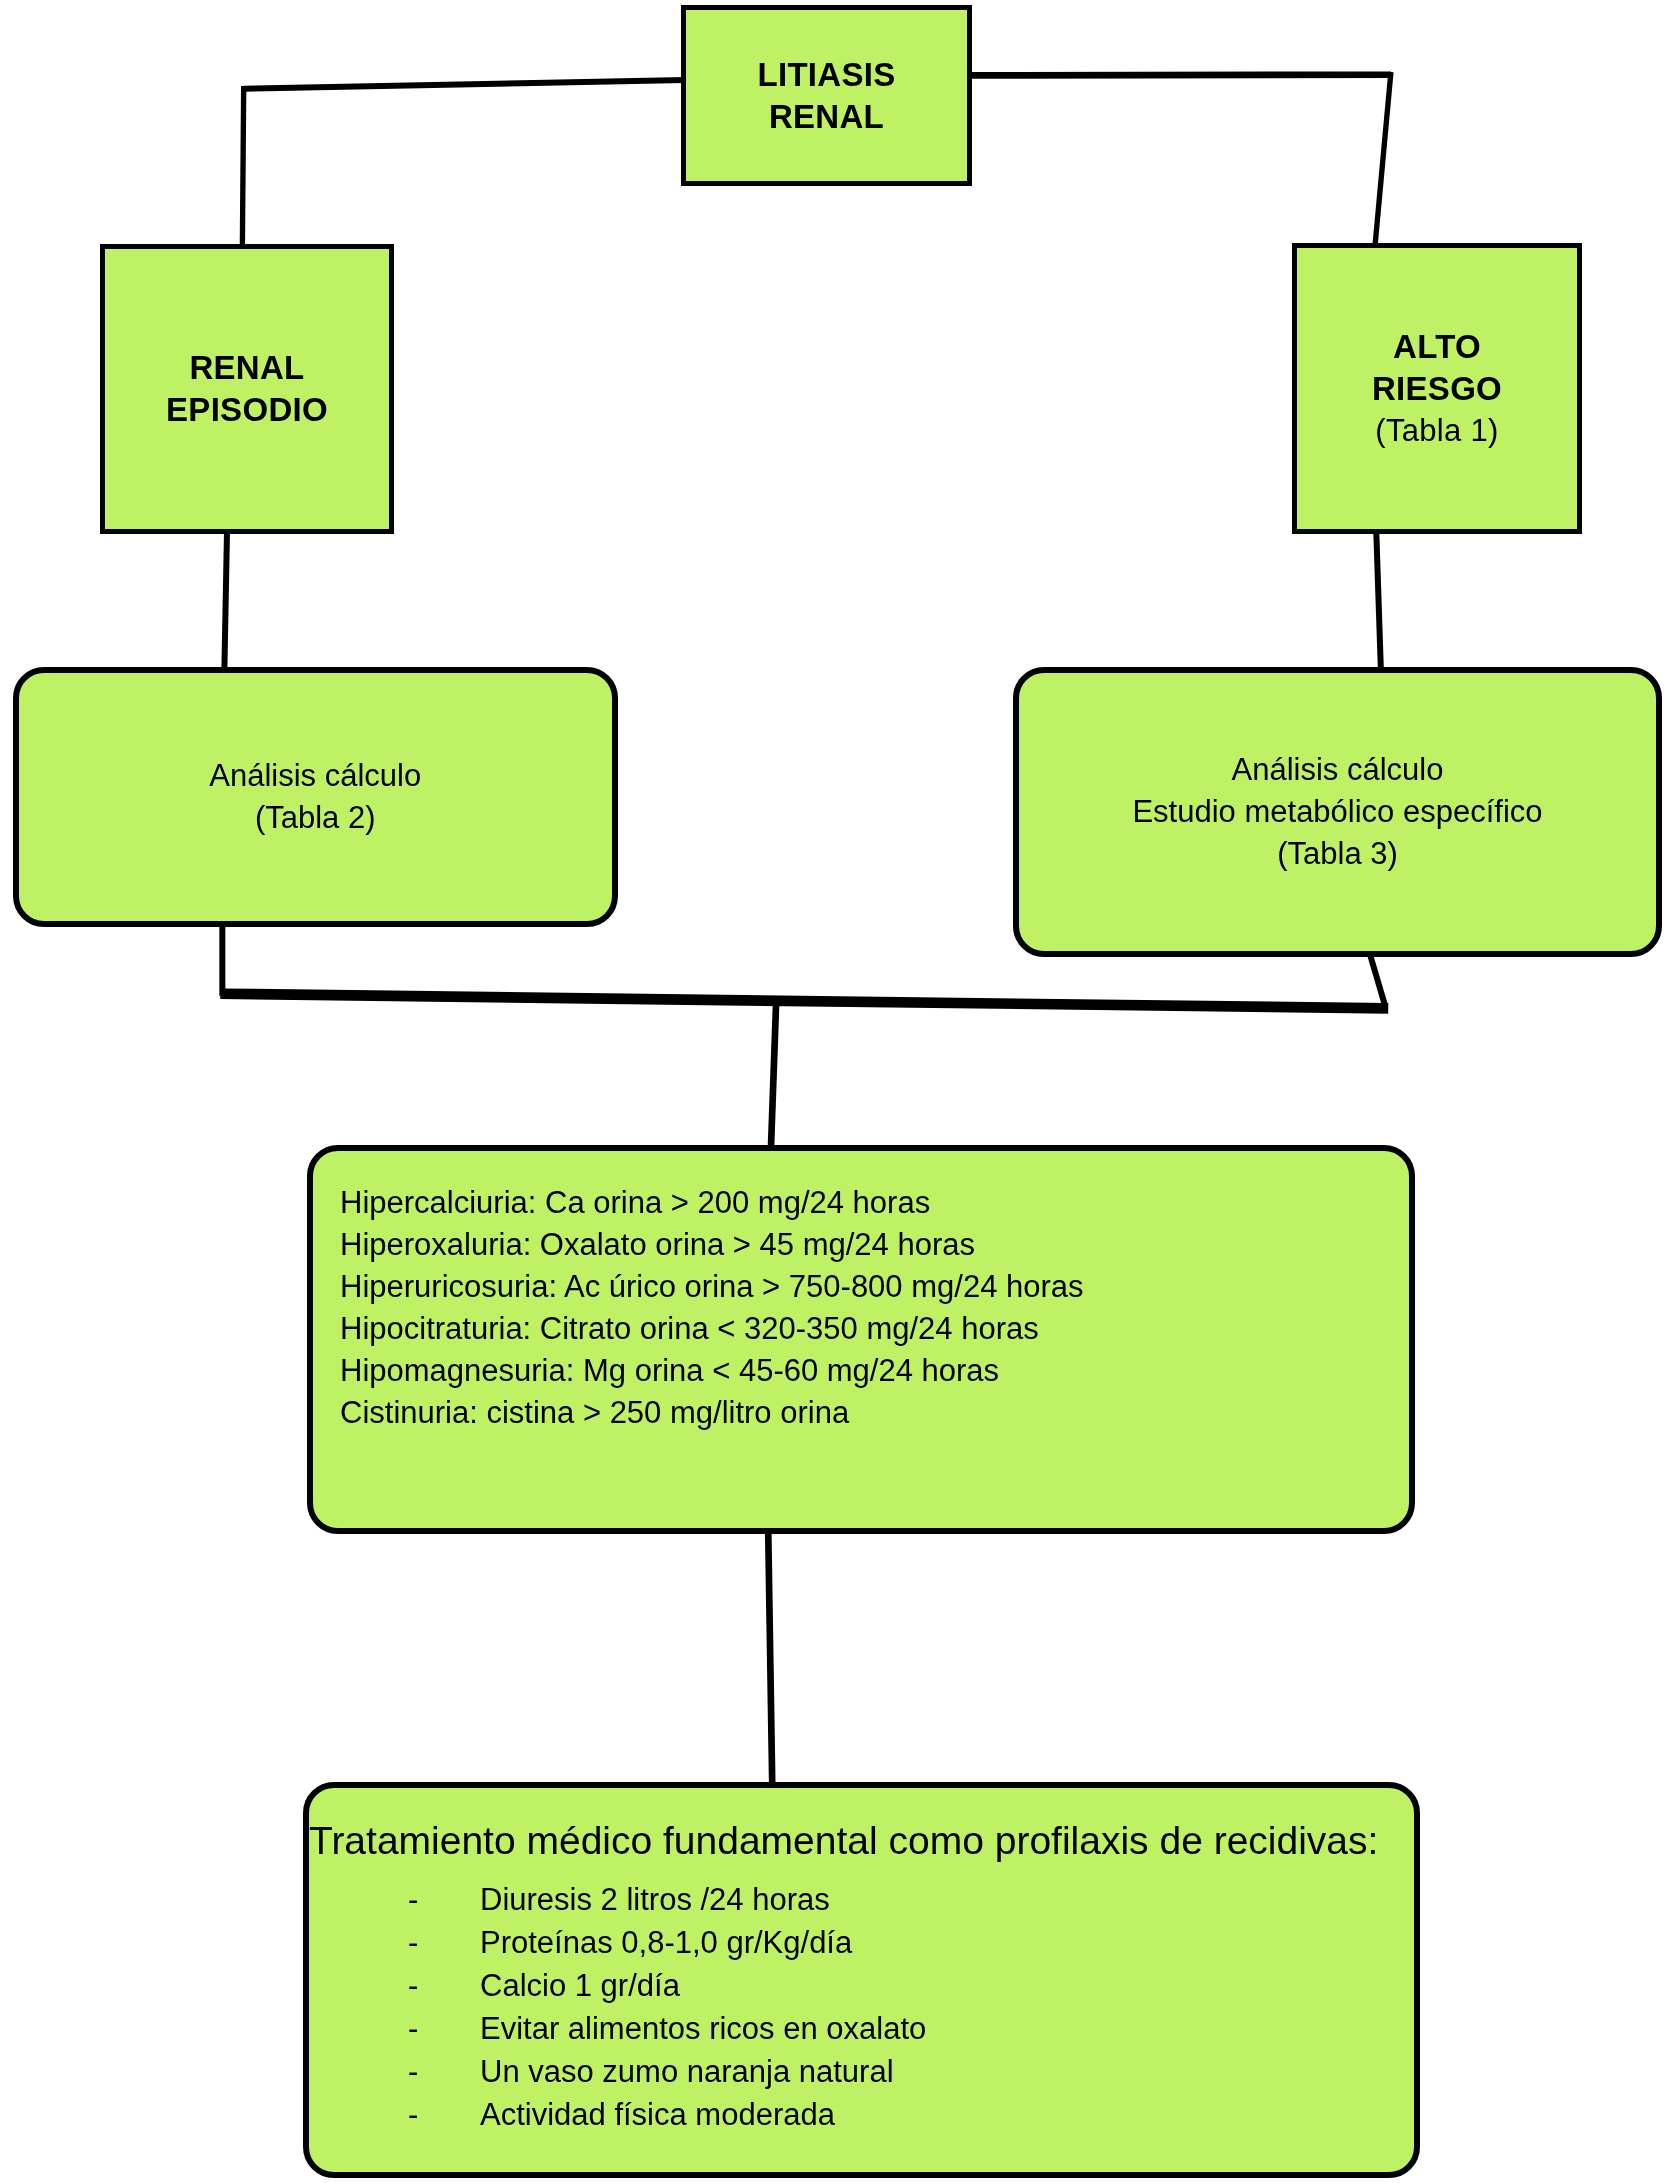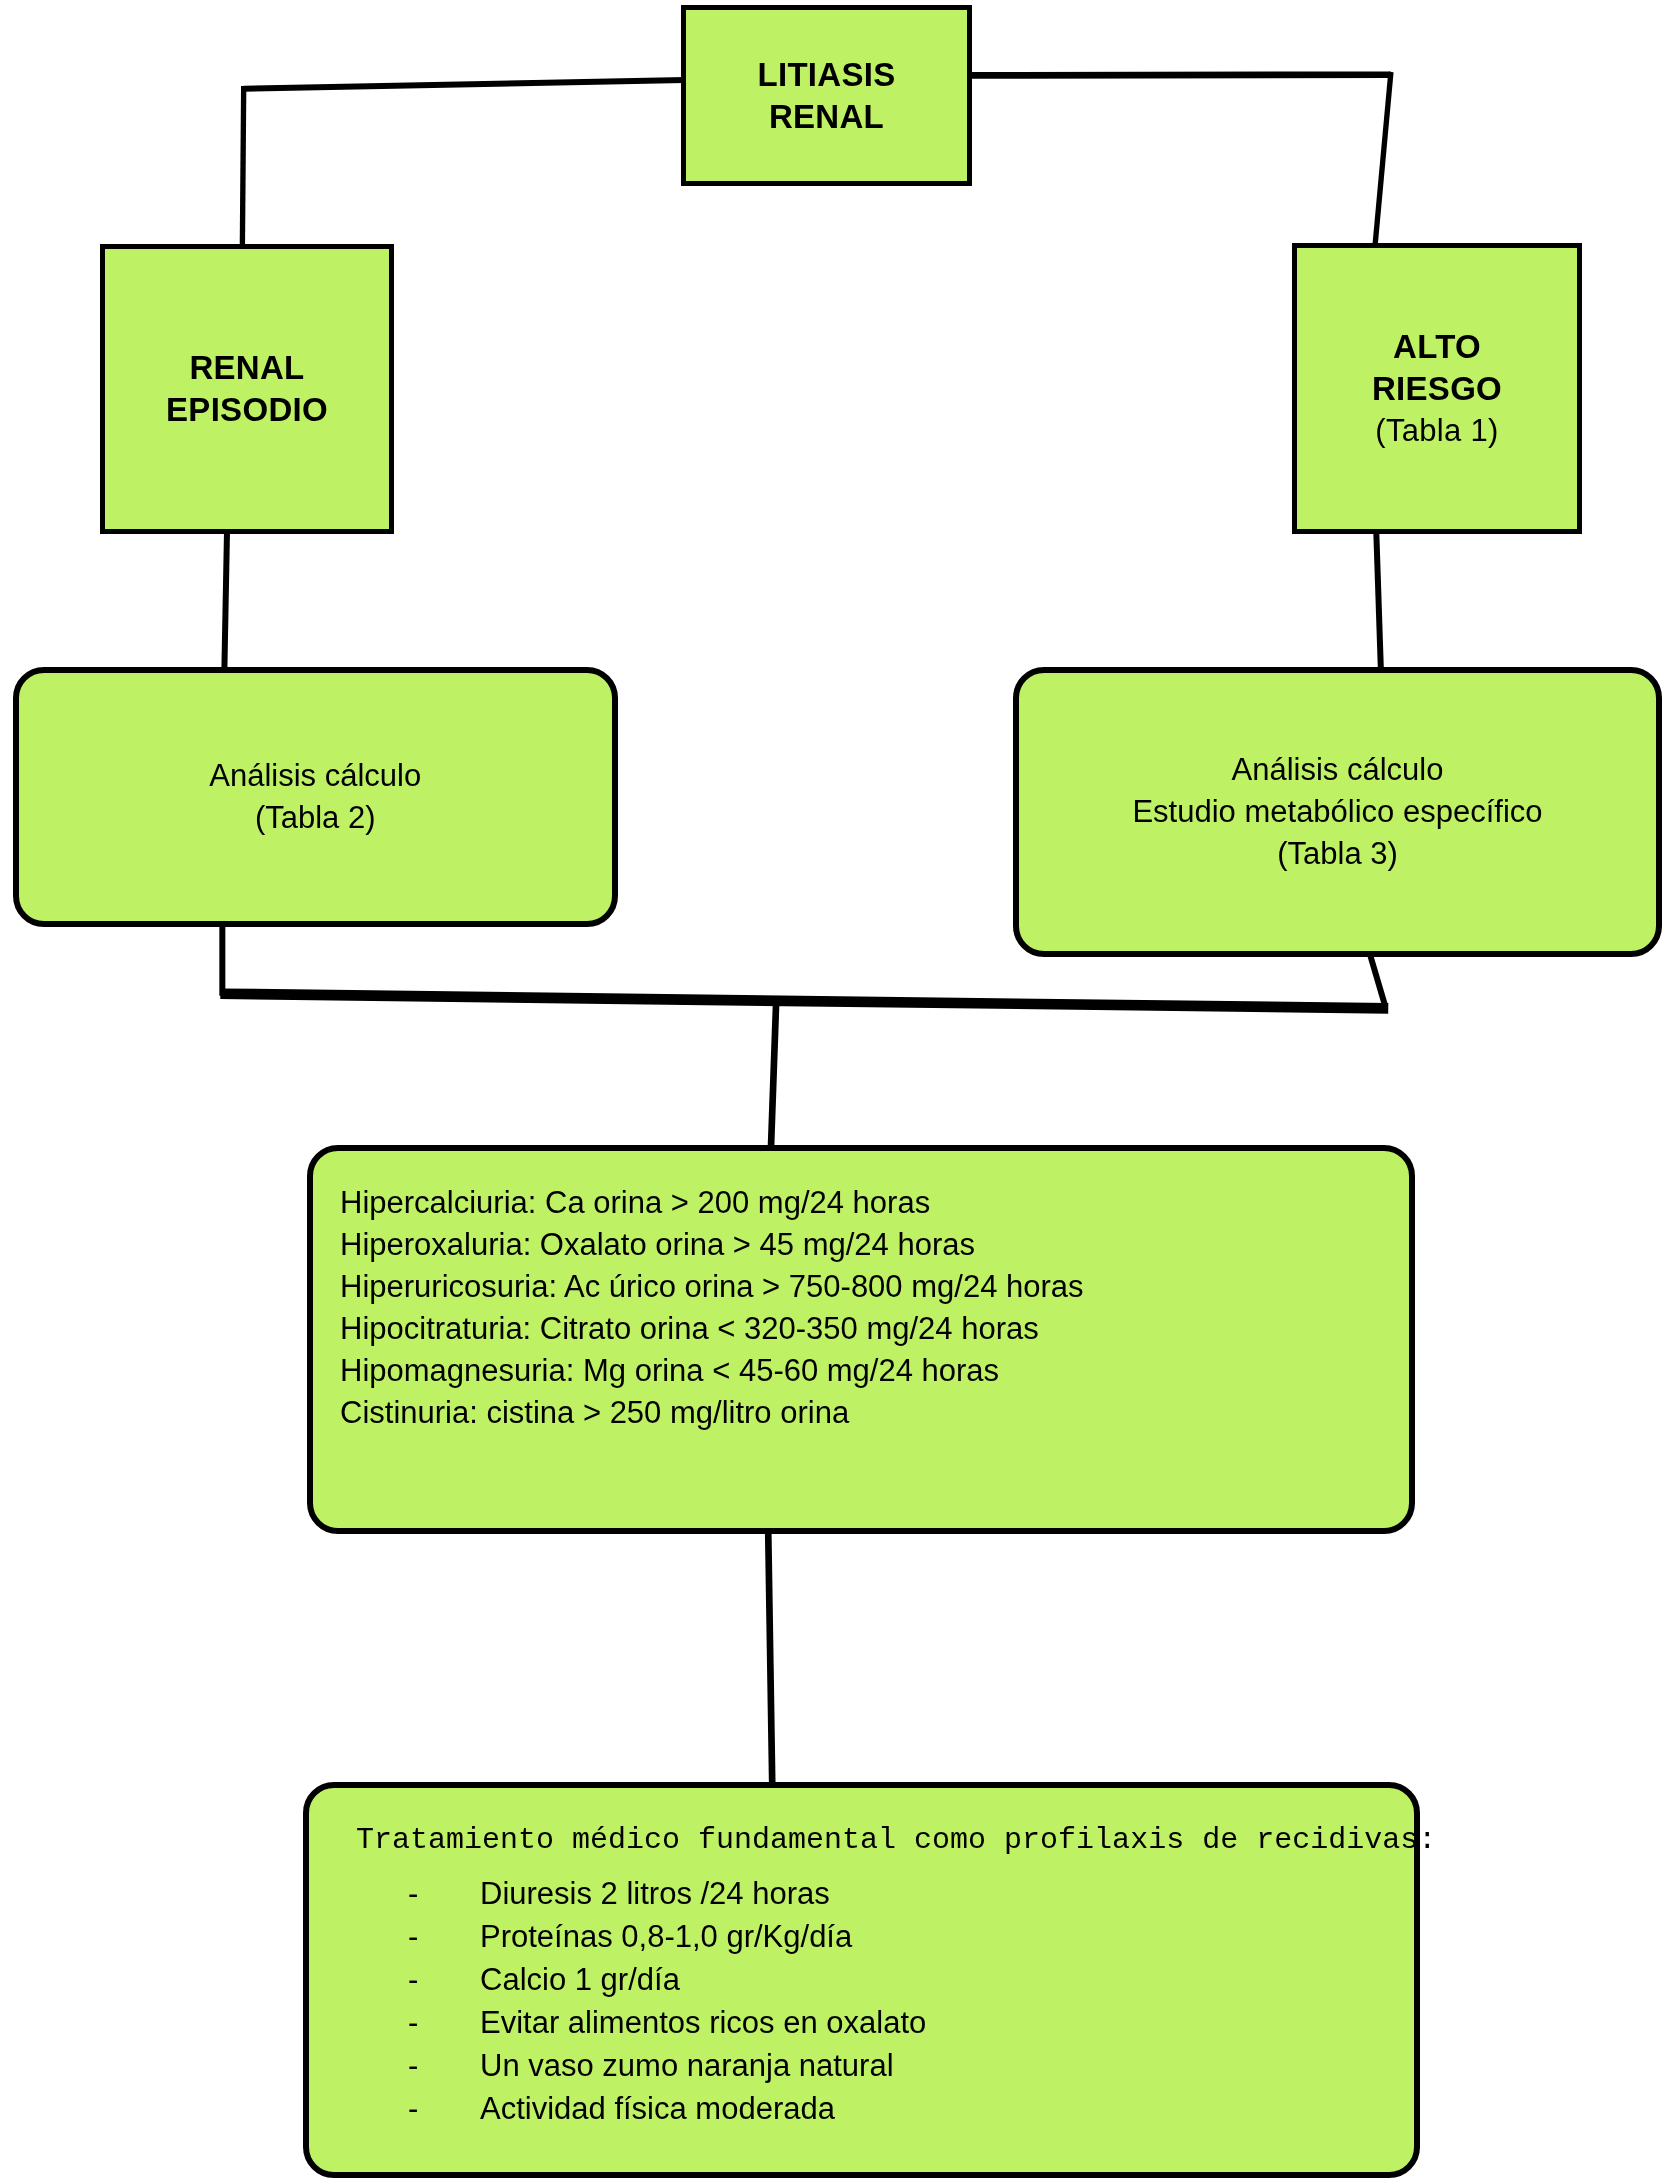--- a/index.html
+++ b/index.html
@@ -61,27 +61,25 @@
   }
   .n-criterios .line { font-size: 31px; line-height: 42px; white-space: nowrap; }
   
   .n-tratamiento {
     left: 303px; top: 1782px; width: 1117px; height: 396px;
     display: block;
     text-align: left;
     padding: 31px 20px 0 0;
   }
   .trat-title {
-    margin-left: 47px;
-    font-size: 30px;
+    font-size: 39px;
     line-height: 43px;
     white-space: nowrap;
-    font-family: Liberation Mono, monospace;
   }
-  .trat-list { margin-top: 10px; }
+  .trat-list { margin-top: 16px; }
   .trat-item {
     padding-left: 99px;
     font-size: 31px;
     line-height: 43px;
     white-space: nowrap;
   }
   .trat-item .dash {
     display: inline-block;
     width: 72px;
   }

